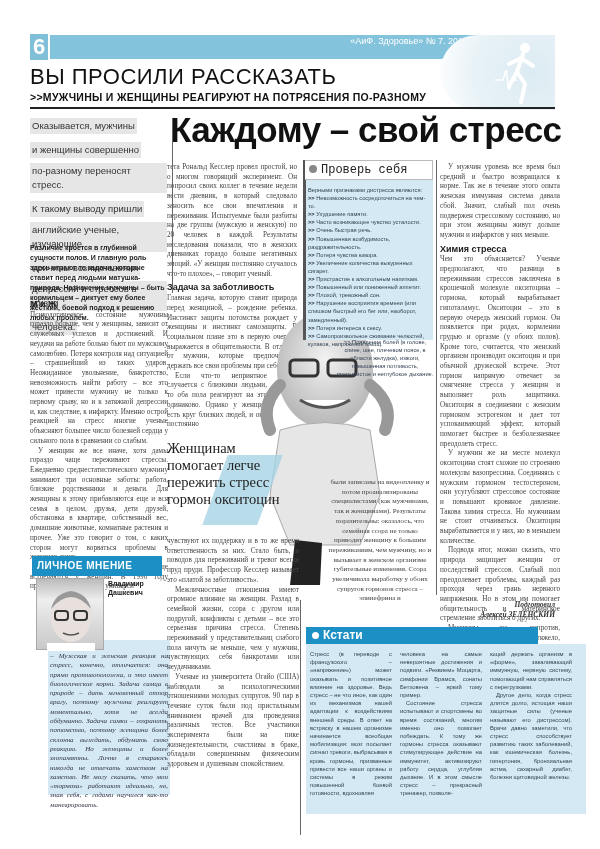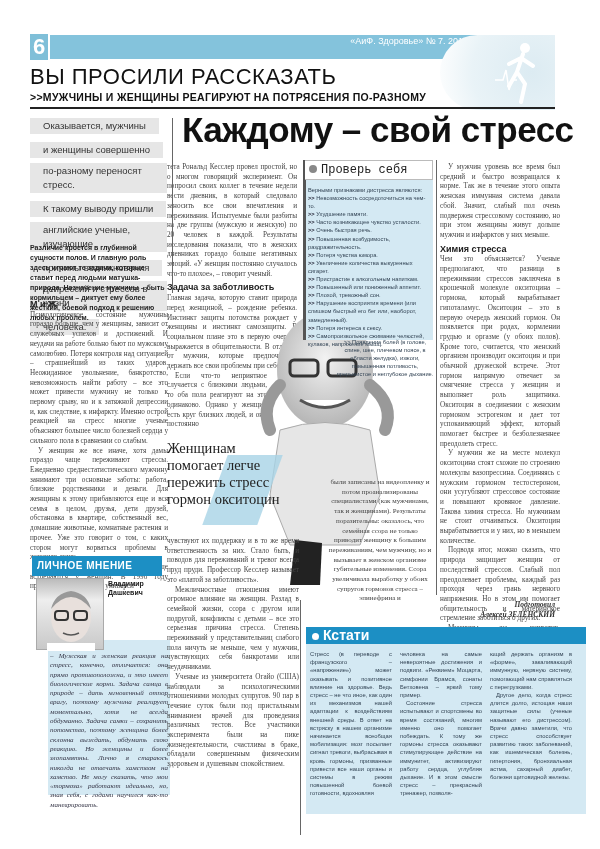--- a/index.html
+++ b/index.html
@@ -10,61 +10,61 @@
   .page-num { position: absolute; left: 30px; top: 34px; width: 20px; height: 26px; background: #7fbfd8; color: #fff; font-family: "Liberation Sans", sans-serif; font-weight: bold; font-size: 22px; line-height: 26px; text-align: center; border-right: 2px solid #fff; }
   .issue { position: absolute; right: 132px; top: 36px; color: #fff; font-family: "Liberation Sans", sans-serif; font-size: 9px; }
   .runner { position: absolute; left: 440px; top: 35px; width: 115px; height: 75px; background: radial-gradient(circle at 80% 50%, #dcebf2 0%, #e9f3f7 60%, #fff 100%); border-radius: 40px 0 0 40px; }
   .runner svg { position: absolute; left: 55px; top: 5px; }
 
   .section-title { position: absolute; left: 30px; top: 64px; font-family: "Liberation Sans", sans-serif; font-size: 22px; color: #111; letter-spacing: 0.5px; }
   .section-sub { position: absolute; left: 30px; top: 91px; font-family: "Liberation Sans", sans-serif; font-weight: bold; font-size: 10.5px; color: #111; letter-spacing: 0.3px; }
   .rule { position: absolute; left: 30px; top: 107px; width: 525px; height: 2px; background: #222; }
 
   .lead { position: absolute; left: 30px; top: 115px; width: 137px; }
-  .lead span { display: inline-block; background: #e6e6e6; font-family: "Liberation Sans", sans-serif; font-size: 9.5px; line-height: 14px; padding: 1px 13px; margin-bottom: 5px; color: #333; }
+  .lead span { display: inline-block; background: #e6e6e6; font-family: "Liberation Sans", sans-serif; font-size: 9.5px; line-height: 14px; padding: 1px 2px; margin-bottom: 5px; color: #333; }
 
   .intro-bold { position: absolute; left: 30px; top: 243px; width: 137px; font-family: "Liberation Sans", sans-serif; font-weight: bold; font-size: 7px; line-height: 10px; color: #222; }
 
   .sub-h { font-family: "Liberation Sans", sans-serif; font-weight: bold; font-size: 9px; color: #222; margin: 4px 0 1px; }
   .body-text { font-size: 7.2px; line-height: 9.7px; color: #444; text-align: justify; }
   .body-text p { text-indent: 8px; }
   .body-text p.noind { text-indent: 0; }
 
   .col1 { position: absolute; left: 30px; top: 296px; width: 138px; }
 
   .vline { position: absolute; width: 1px; background: #666; }
 
   .opinion-head { position: absolute; left: 32px; top: 556px; width: 130px; height: 20px; background: #1c8fc4; color: #fff; font-family: "Liberation Sans", sans-serif; font-weight: bold; font-size: 10px; line-height: 20px; padding-left: 5px; letter-spacing: 0.5px; }
   .opinion-name { position: absolute; left: 108px; top: 579px; font-family: "Liberation Sans", sans-serif; font-weight: bold; font-size: 7px; line-height: 9px; color: #222; }
   .opinion-photo { position: absolute; left: 36px; top: 578px; width: 68px; height: 72px; background: linear-gradient(180deg, #bbb 0%, #eee 30%, #ddd 60%, #c9c9c9 100%); border: 1px solid #aaa; }
   .opinion-box { position: absolute; left: 48px; top: 640px; width: 122px; height: 155px; background: #d4e9f3; }
   .opinion-text { position: absolute; left: 50px; top: 652px; width: 118px; font-style: italic; font-size: 7px; line-height: 9.3px; color: #334; text-align: justify; }
 
-  .headline { position: absolute; left: 170px; top: 110px; font-family: "Liberation Sans", sans-serif; font-weight: bold; font-size: 35px; color: #111; letter-spacing: -0.5px; margin-left: 12px; }
+  .headline { position: absolute; left: 170px; top: 110px; font-family: "Liberation Sans", sans-serif; font-weight: bold; font-size: 35px; color: #111; letter-spacing: -0.5px; }
 
   .col2 { position: absolute; left: 167px; top: 163px; width: 130px; }
   .check-box { position: absolute; left: 303px; top: 160px; width: 130px; height: 180px; background: #d4e9f3; border-left: 3px solid #555; }
   .check-head { position: absolute; left: 305px; top: 160px; width: 128px; height: 20px; background: #fff; border: 1px solid #bbb; border-left: none; font-family: Liberation Mono, monospace; font-size: 12px; color: #222; padding-left: 4px; line-height: 18px; }
   .check-head .dot { display: inline-block; width: 8px; height: 8px; border-radius: 50%; background: #888; margin-right: 4px; }
   .check-list { position: absolute; left: 308px; top: 186px; width: 124px; font-family: "Liberation Sans", sans-serif; font-size: 5.7px; line-height: 8.1px; color: #345; }
   .check-list .arr { font-weight: bold; color: #223; }
   .check-tail { position: absolute; left: 335px; top: 338px; width: 100px; font-family: "Liberation Sans", sans-serif; font-size: 5.7px; line-height: 8px; color: #345; text-align: center; }
 
   .photo-man { position: absolute; left: 250px; top: 285px; width: 160px; height: 300px; }
 
   .pull-quote { position: absolute; left: 167px; top: 440px; font-family: "Liberation Serif", serif; font-size: 14.5px; line-height: 17px; color: #222; }
   .pull-bg { position: absolute; left: 215px; top: 455px; width: 55px; height: 70px; background: #a8d3e6; transform: skewX(-20deg); opacity: 0.8; }
 
   .col2b { position: absolute; left: 167px; top: 537px; width: 132px; }
   .wrap-text { position: absolute; left: 328px; top: 478px; width: 104px; font-size: 7px; line-height: 9.7px; color: #444; text-align: center; }
 
   .col4 { position: absolute; left: 440px; top: 163px; width: 120px; }
   .signature { position: absolute; right: 45px; top: 600px; text-align: right; font-style: italic; font-weight: bold; font-size: 7.5px; line-height: 10px; color: #333; }
 
-  .kstati-head { position: absolute; left: 306px; top: 627px; width: 280px; height: 17px; background: #1c8fc4; color: #fff; font-family: "Liberation Sans", sans-serif; font-weight: bold; font-size: 14px; line-height: 17px; padding-left: 6px; }
+  .kstati-head { position: absolute; left: 306px; top: 627px; width: 232px; height: 17px; background: #1c8fc4; color: #fff; font-family: "Liberation Sans", sans-serif; font-weight: bold; font-size: 12px; line-height: 17px; padding-left: 6px; }
   .kstati-head .dot { display: inline-block; width: 7px; height: 7px; border-radius: 50%; background: #fff; margin-right: 4px; }
   .kstati-box { position: absolute; left: 306px; top: 644px; width: 280px; height: 170px; background: #d4e9f3; }
   .kstati-col { position: absolute; top: 650px; width: 82px; font-family: "Liberation Sans", sans-serif; font-size: 5.8px; line-height: 8.2px; color: #345; text-align: justify; }
   .kstati-col p { text-indent: 6px; }
   .kstati-col p.noind { text-indent: 0; }
 </style>
 </head>
 <body>
 
 <div class="topbar"></div>

